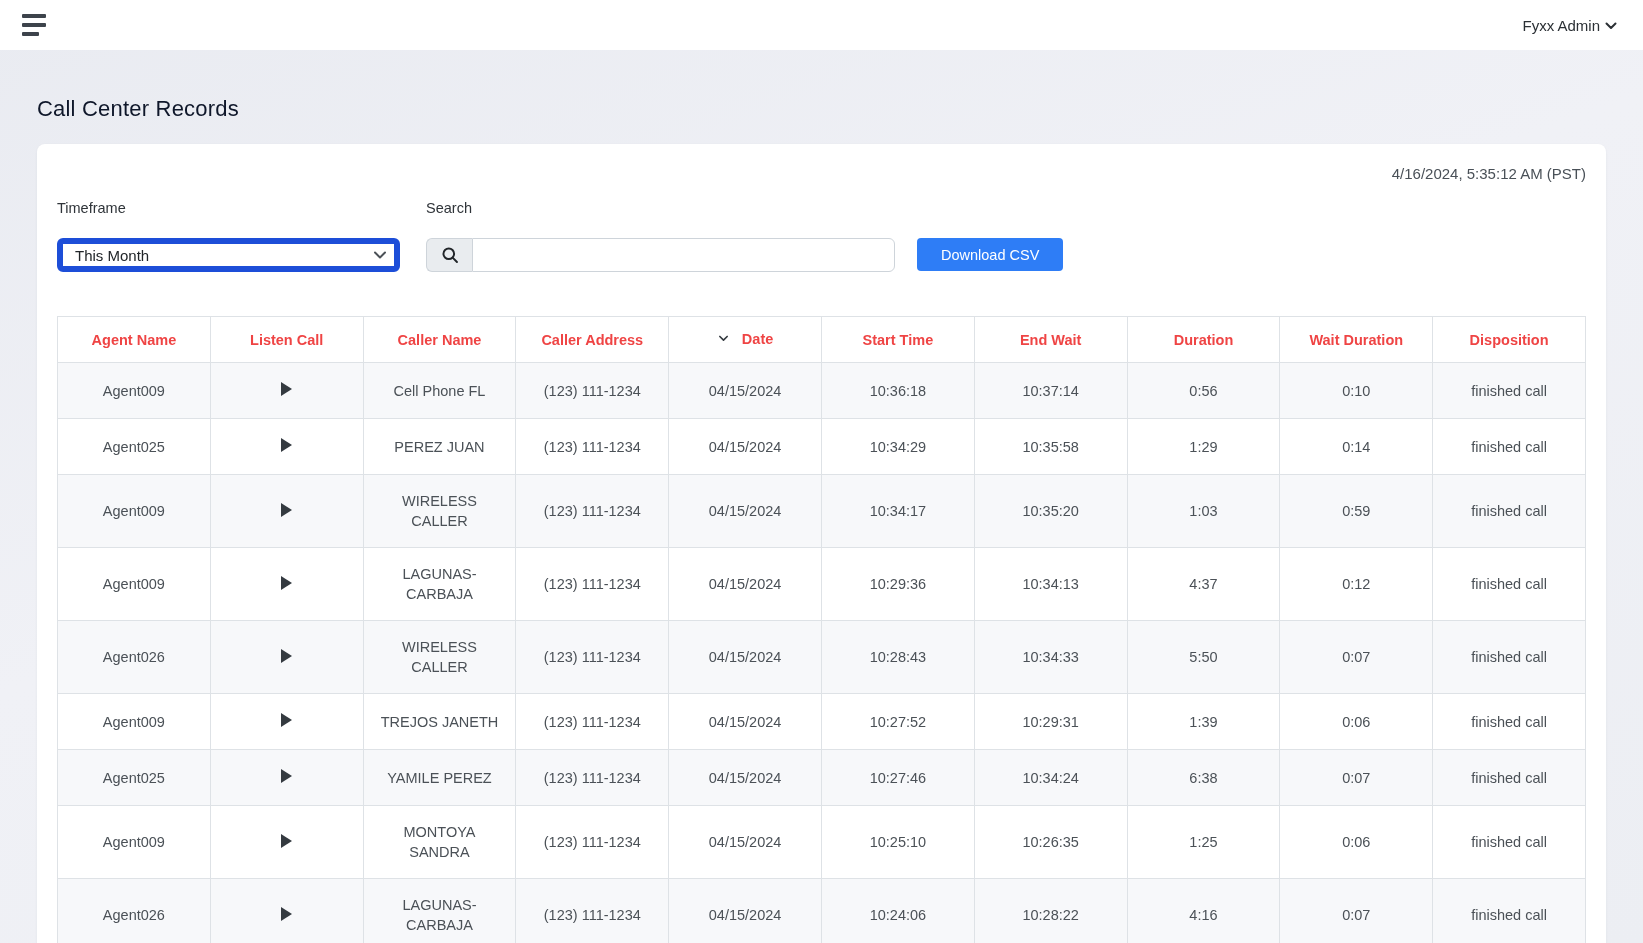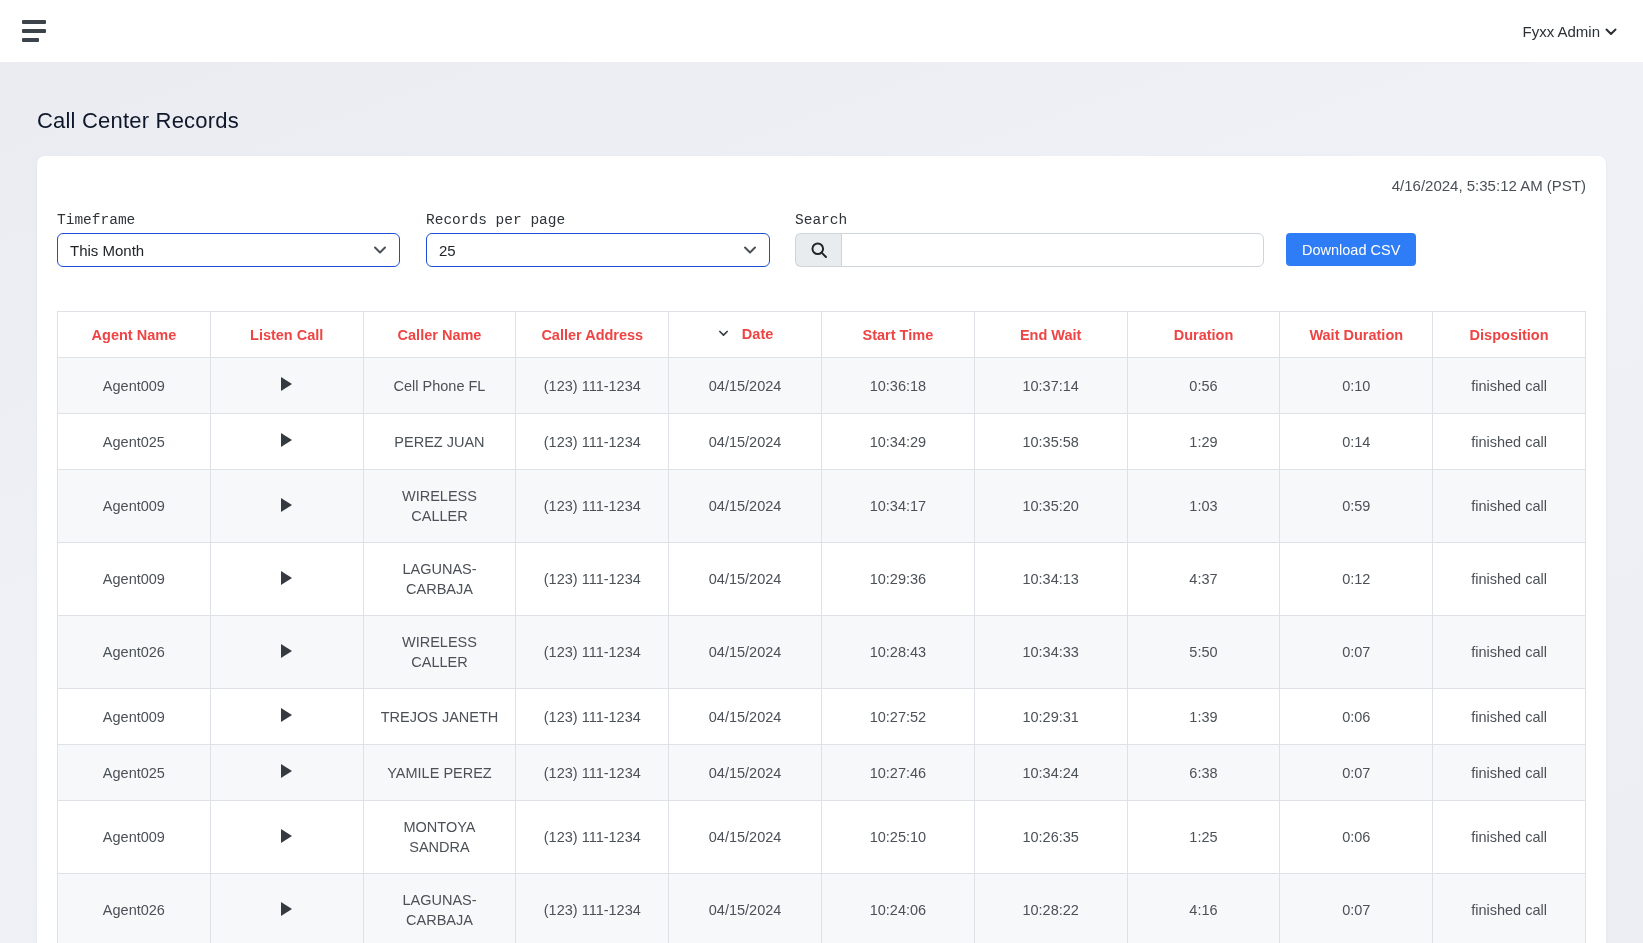--- a/index.html
+++ b/index.html
@@ -4,21 +4,21 @@
 <style>
   * { margin:0; padding:0; box-sizing:border-box; }
   html,body { width:1643px; height:943px; overflow:hidden; }
   body {
     font-family:"Liberation Sans","DejaVu Sans",sans-serif;
     background:linear-gradient(160deg,#e9ebf1 0%,#f0f1f6 45%,#eceef3 100%);
     color:#212529;
   }
   
   .topbar {
-    height:62px; background:#ffffff;
+    height:50px; background:#ffffff;
     display:flex; align-items:center; justify-content:space-between;
     padding:0 26px 0 22px;
   }
   .hamburger { width:26px; cursor:pointer; display:flex; flex-direction:column; gap:5px; }
   .hamburger span { display:block; height:4px; border-radius:1px; background:#3d434b; }
   .hamburger span:nth-child(1){ width:24px; }
   .hamburger span:nth-child(2){ width:24px; }
   .hamburger span:nth-child(3){ width:17px; }
   .user-menu { display:flex; align-items:center; gap:5px; font-size:15px; color:#2b3035; cursor:pointer; }
   .user-menu svg { margin-top:2px; }
@@ -26,44 +26,44 @@
   .content { padding:0 37px; }
   .page-title { margin-top:46px; font-size:22px; font-weight:400; color:#0f172a; letter-spacing:.2px; }
   .card {
     margin-top:22px; background:#ffffff; border-radius:8px;
     padding:20px; box-shadow:0 1px 3px rgba(40,50,70,.06);
     min-height:800px;
   }
   .timestamp { text-align:right; font-size:15px; color:#495057; line-height:20px; }
   
   .filters { display:flex; align-items:flex-end; margin-top:16px; }
-  .field-label { font-size:14.5px; color:#2f3439; margin-bottom:5px;font-family:Liberation Mono, monospace; }
+  .field-label { font-size:14.5px; color:#2f3439; margin-bottom:22px; }
   .group-timeframe { width:343px; margin-right:26px; }
   .group-records   { width:344px; margin-right:25px; }
   .group-search    { width:469px; margin-right:22px; }
   .select-wrap { position:relative; }
   .select-wrap select {
     width:100%; height:34px; appearance:none; -webkit-appearance:none;
-    border:1px solid #1d4ed8; border-radius:6px; background:#fff;
+    border:6px solid #1d4ed8; border-radius:6px; background:#fff;
     font-family:inherit; font-size:15px; color:#212529; padding:0 34px 0 12px;
     cursor:pointer;
   }
   .select-caret { position:absolute; right:12px; top:9px; pointer-events:none; color:#4b5157; }
   .search-row { display:flex; }
   .search-prefix {
     width:46px; height:34px; background:#e9ecef; border:1px solid #ced4da;
     border-right:none; border-radius:6px 0 0 6px;
     display:flex; align-items:center; justify-content:center;
   }
   .search-input {
     flex:1; height:34px; border:1px solid #ced4da; border-radius:0 6px 6px 0;
     font-family:inherit; font-size:15px; padding:0 12px; color:#212529; outline:none;
   }
   .btn-primary {
-    height:33px; padding:0 16px; background:#2e7df6; color:#ffffff;
+    height:33px; padding:0 24px; background:#2e7df6; color:#ffffff;
     border:none; border-radius:4px; font-family:inherit; font-size:14.5px;
     font-weight:500; cursor:pointer; margin-bottom:1px;
   }
   
   table { width:100%; margin-top:44px; border-collapse:collapse; table-layout:fixed; }
   th, td { border:1px solid #dee2e6; text-align:center; vertical-align:middle; }
   th {
     height:46px; font-size:14.5px; font-weight:700; color:#ef4444;
     background:#ffffff; padding:0 6px;
   }
@@ -104,33 +104,20 @@
             <option>This Month</option>
           </select>
           <span class="select-caret">
             <svg width="16" height="16" viewBox="0 0 16 16">
                 <polyline points="3,5.5 8,10.5 13,5.5" fill="none" stroke="#4b5157" stroke-width="2" stroke-linecap="round" stroke-linejoin="round"></polyline>
               </svg>
           </span>
         </div>
       </div>
 
-      <div class="group-records">
-        <div class="field-label">Records per page</div>
-        <div class="select-wrap">
-          <select>
-            <option>25</option>
-          </select>
-          <span class="select-caret">
-            <svg width="16" height="16" viewBox="0 0 16 16">
-                <polyline points="3,5.5 8,10.5 13,5.5" fill="none" stroke="#4b5157" stroke-width="2" stroke-linecap="round" stroke-linejoin="round"></polyline>
-              </svg>
-          </span>
-        </div>
-      </div>
 
       <div class="group-search">
         <div class="field-label">Search</div>
         <div class="search-row">
           <div class="search-prefix">
             <svg width="18" height="18" viewBox="0 0 22 22">
                 <circle cx="9.5" cy="9.5" r="6.5" fill="none" stroke="#212529" stroke-width="2.4"></circle>
                 <line x1="14.5" y1="14.5" x2="19.5" y2="19.5" stroke="#212529" stroke-width="2.4" stroke-linecap="round"></line>
               </svg>
           </div>

